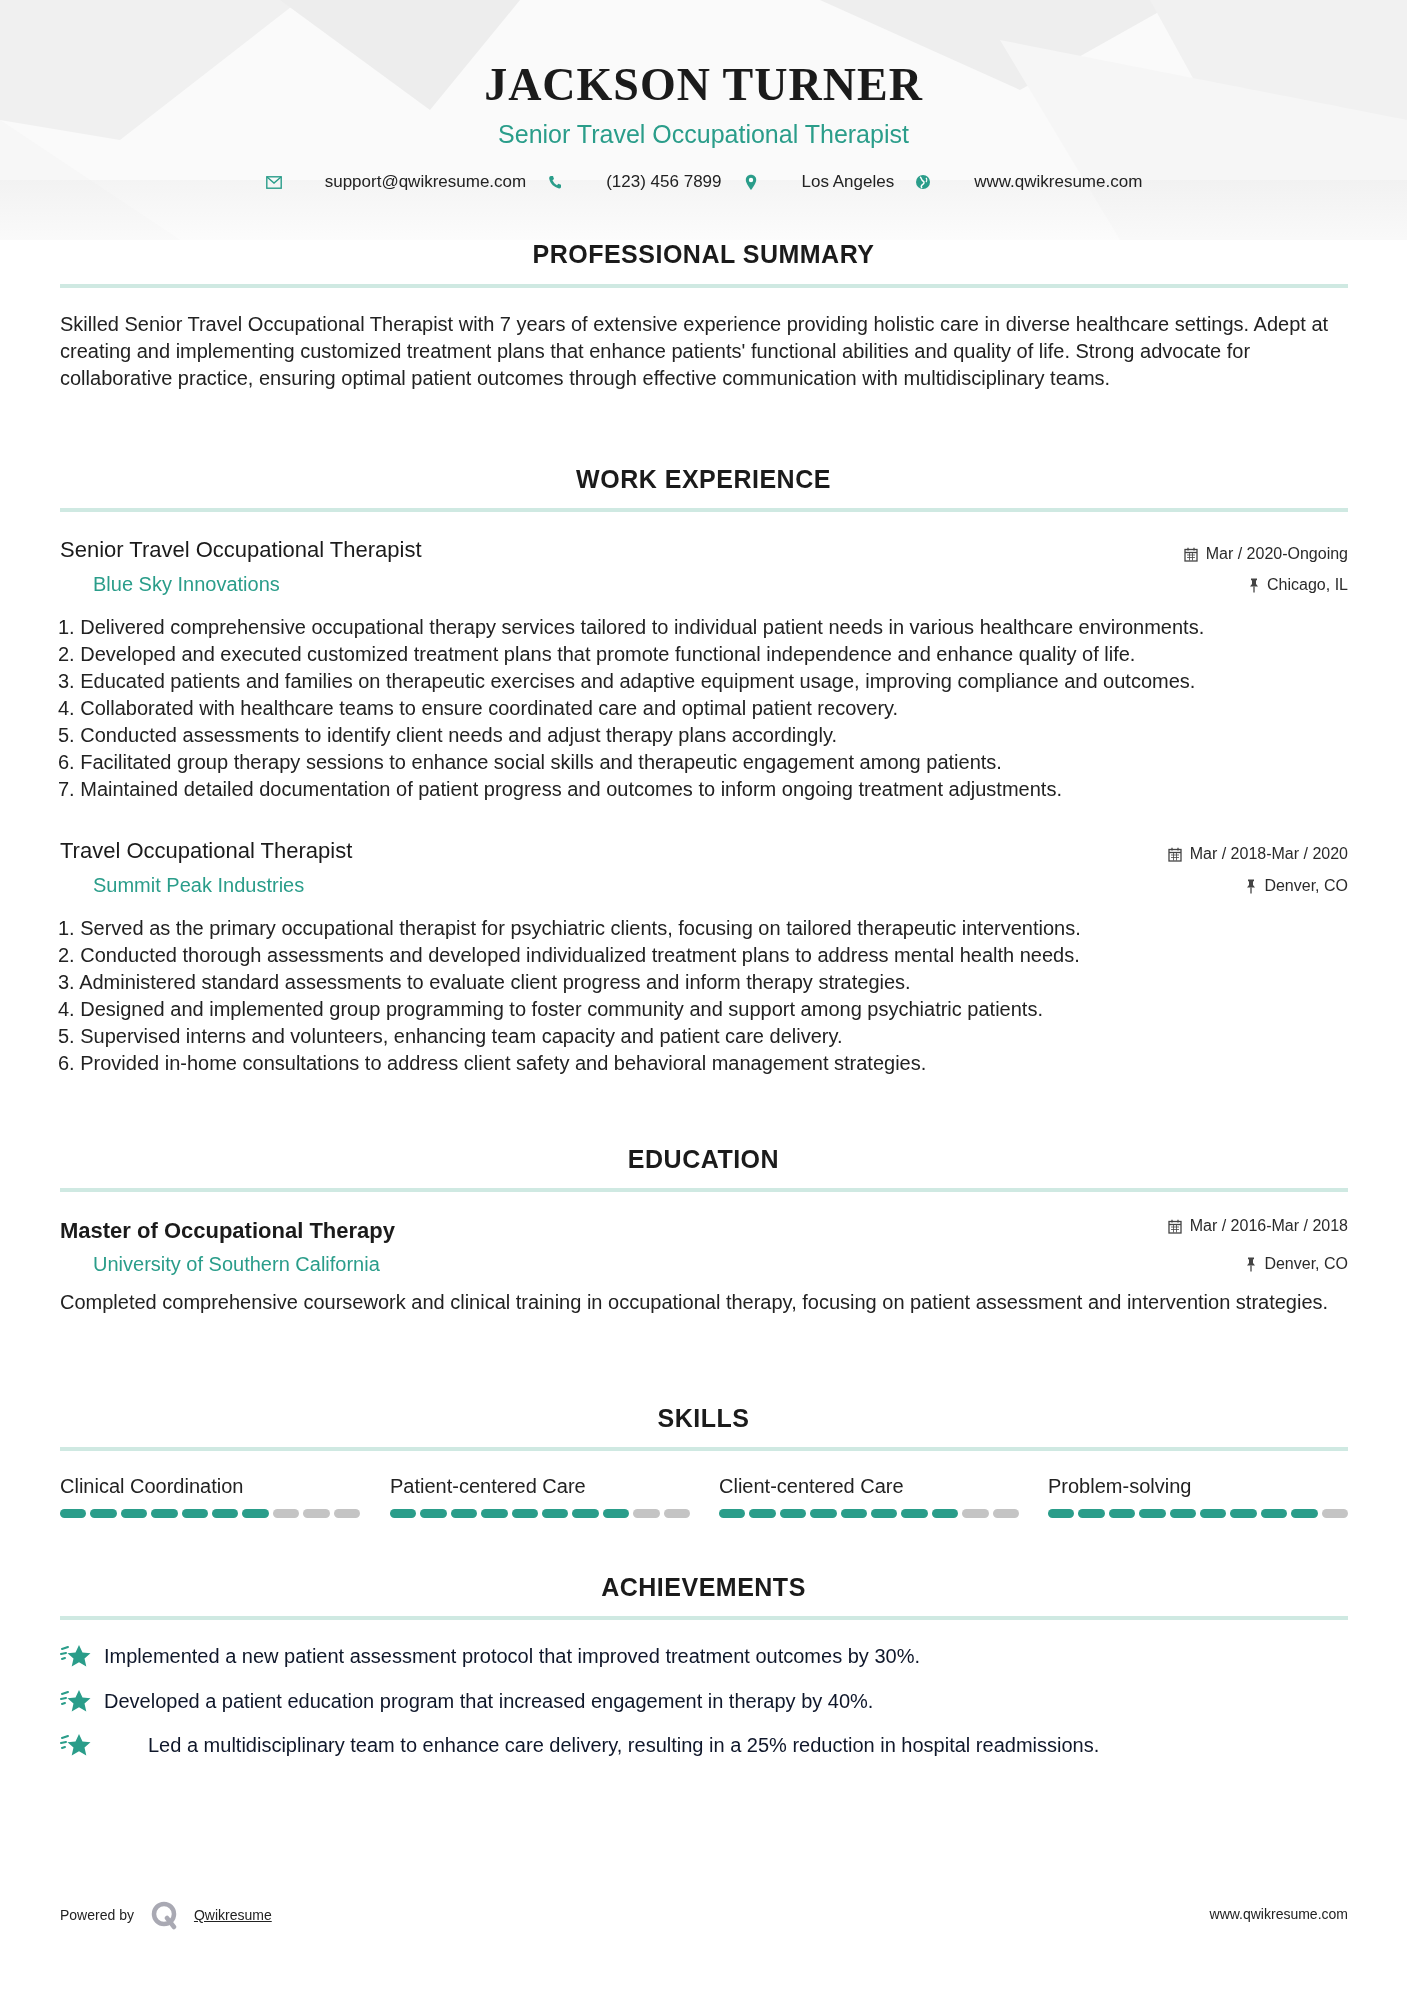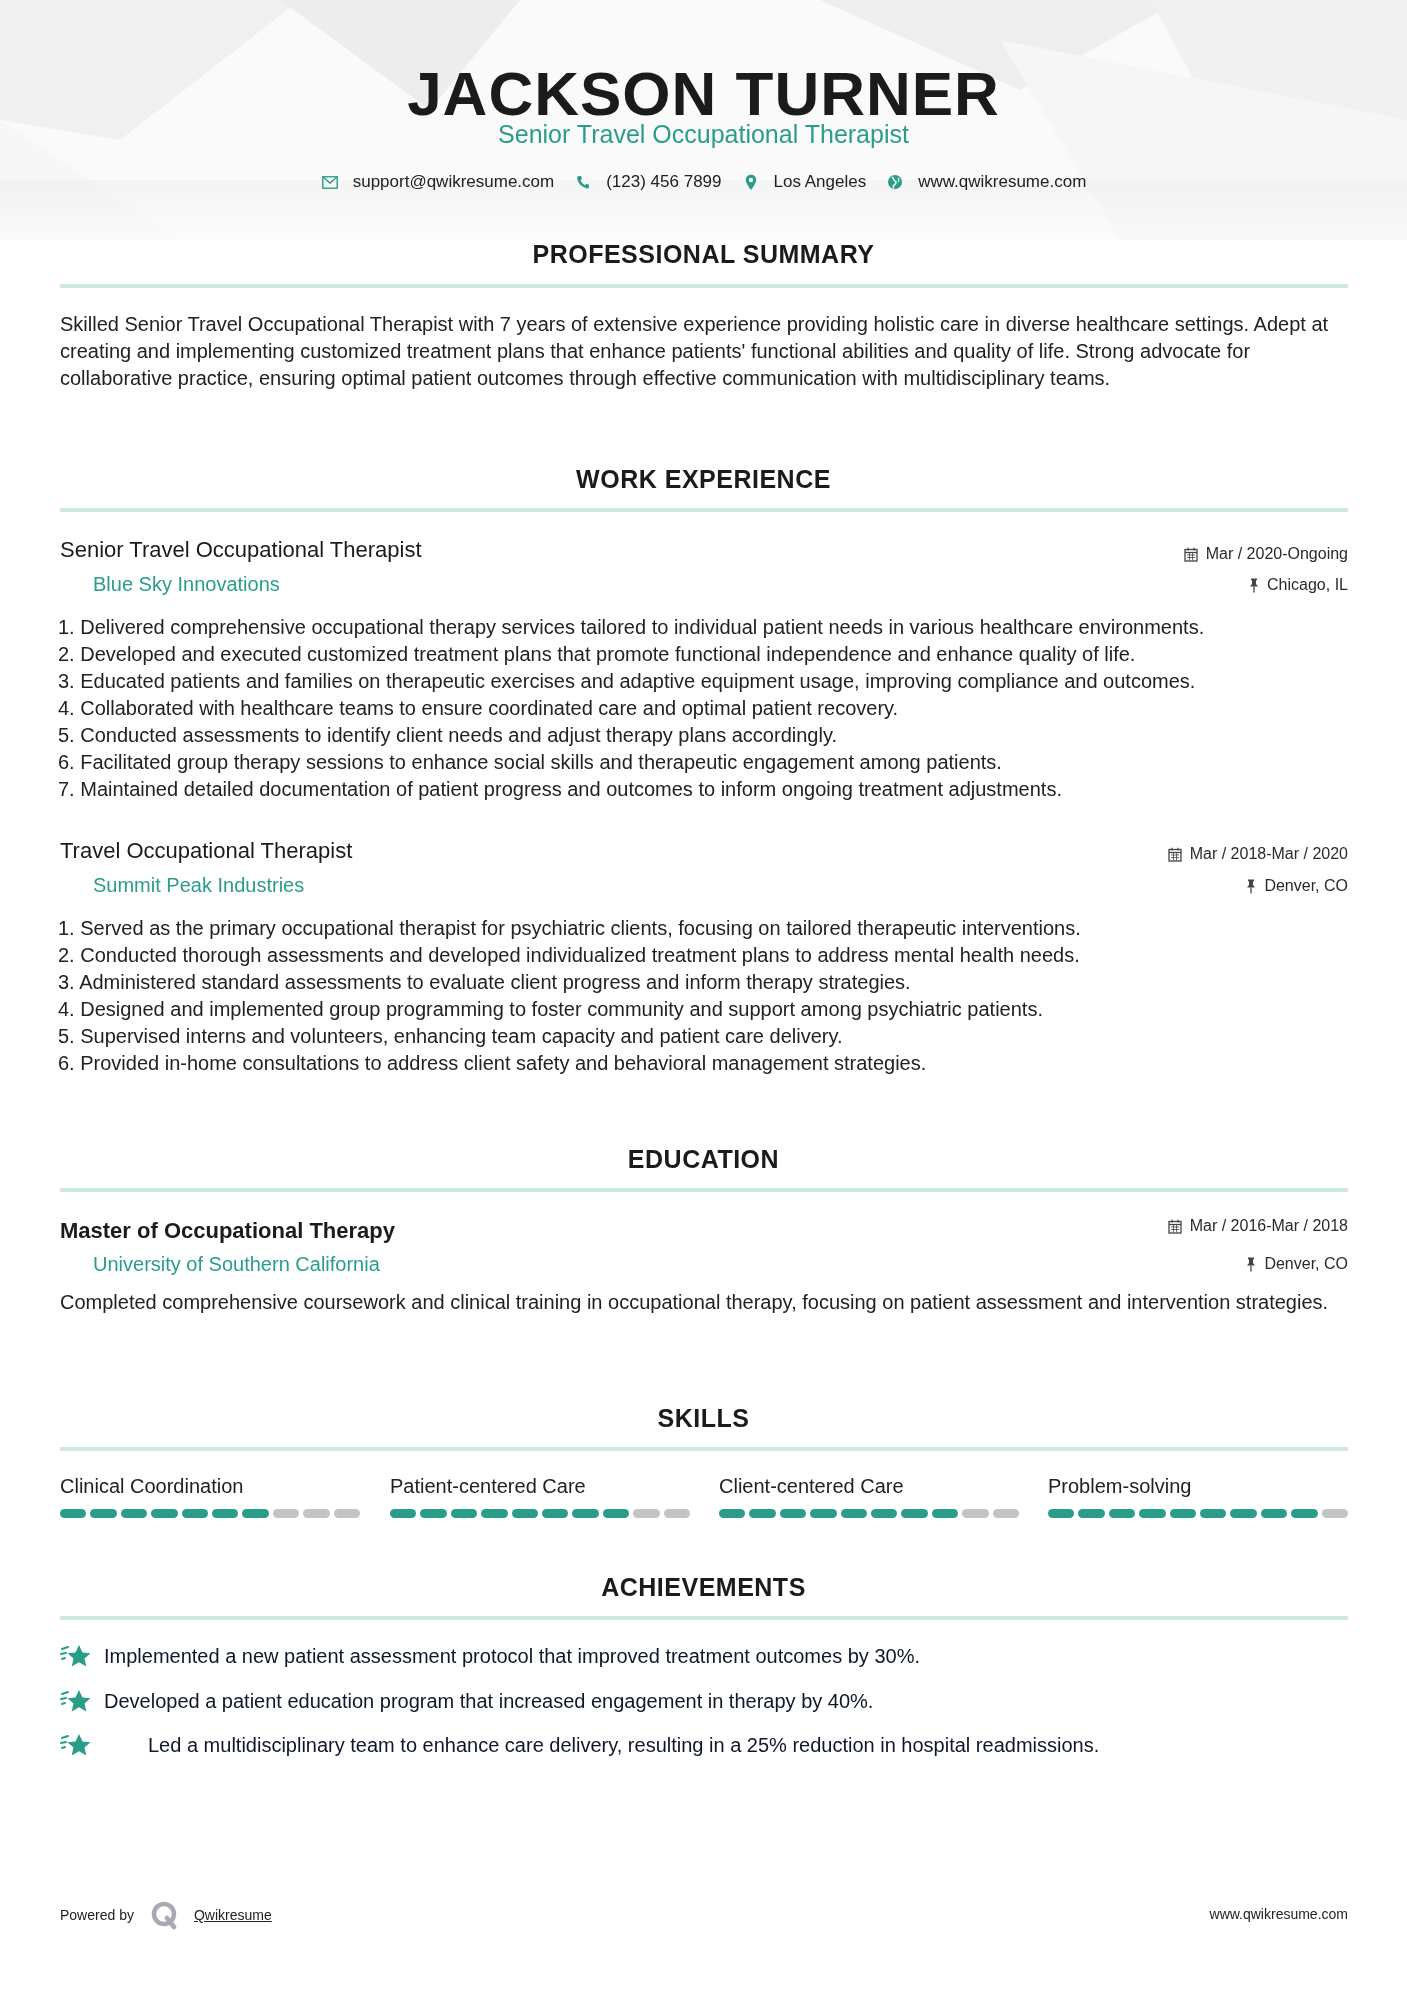--- a/index.html
+++ b/index.html
@@ -2,25 +2,25 @@
 <html><head>
 <meta charset="utf-8">
 <style>
   * { box-sizing: border-box; margin: 0; padding: 0; }
   html, body { width: 1407px; height: 1990px; background: #ffffff; overflow: hidden; }
   body { position: relative; font-family: "Liberation Sans", "DejaVu Sans", sans-serif; color: #1f1f1f; }
 
   .bg-shapes { position: absolute; left: 0; top: 0; width: 1407px; height: 240px; overflow: hidden; z-index: 0; }
   .bg-shapes svg { width: 100%; height: 100%; }
 
-  .name { position: absolute; left: 0; width: 1407px; top: 58px; text-align: center; font-family: Liberation Sans, sans-serif; font-weight: bold; font-size: 62px; letter-spacing: 1px; color: #1b1b1b; }
+  .name { position: absolute; left: 0; width: 1407px; top: 58px; text-align: center; font-family: Liberation Serif, serif; font-weight: bold; font-size: 46px; letter-spacing: 1px; color: #1b1b1b; }
   .job-title { position: absolute; left: 0; width: 1407px; top: 120px; text-align: center; font-size: 25px; color: #2a9d8a; }
 
   .contact { position: absolute; left: 0; width: 1407px; top: 172px; display: flex; justify-content: center; align-items: center; font-size: 17px; color: #222; }
-  .contact .ci { display: flex; align-items: center; margin: 0 10px; }
+  .contact .ci { display: flex; align-items: center; margin: 0 10px; gap: 28px; }
   .contact .ico { width: 18px; height: 18px; margin-right: 14px; display: inline-flex; align-items: center; justify-content: center; color: #2a9d8a; }
 
   .sec-head { position: absolute; left: 0; width: 1407px; text-align: center; font-family: Liberation Sans, sans-serif; font-weight: bold; font-size: 25px; letter-spacing: 0.5px; color: #1b1b1b; }
   .rule { position: absolute; left: 60px; width: 1288px; height: 4px; background: #cfe9e2; }
 
   .para { position: absolute; left: 60px; width: 1290px; font-size: 20px; line-height: 27px; color: #222; }
 
   .entry-title { position: absolute; left: 60px; font-size: 22px; color: #1b1b1b; }
   .entry-org { position: absolute; left: 60px; font-size: 20px; color: #2a9d8a; margin-left: 33px; }
   .meta { position: absolute; right: 59px; font-size: 16px; color: #2a2a2a; display: flex; align-items: center; }

